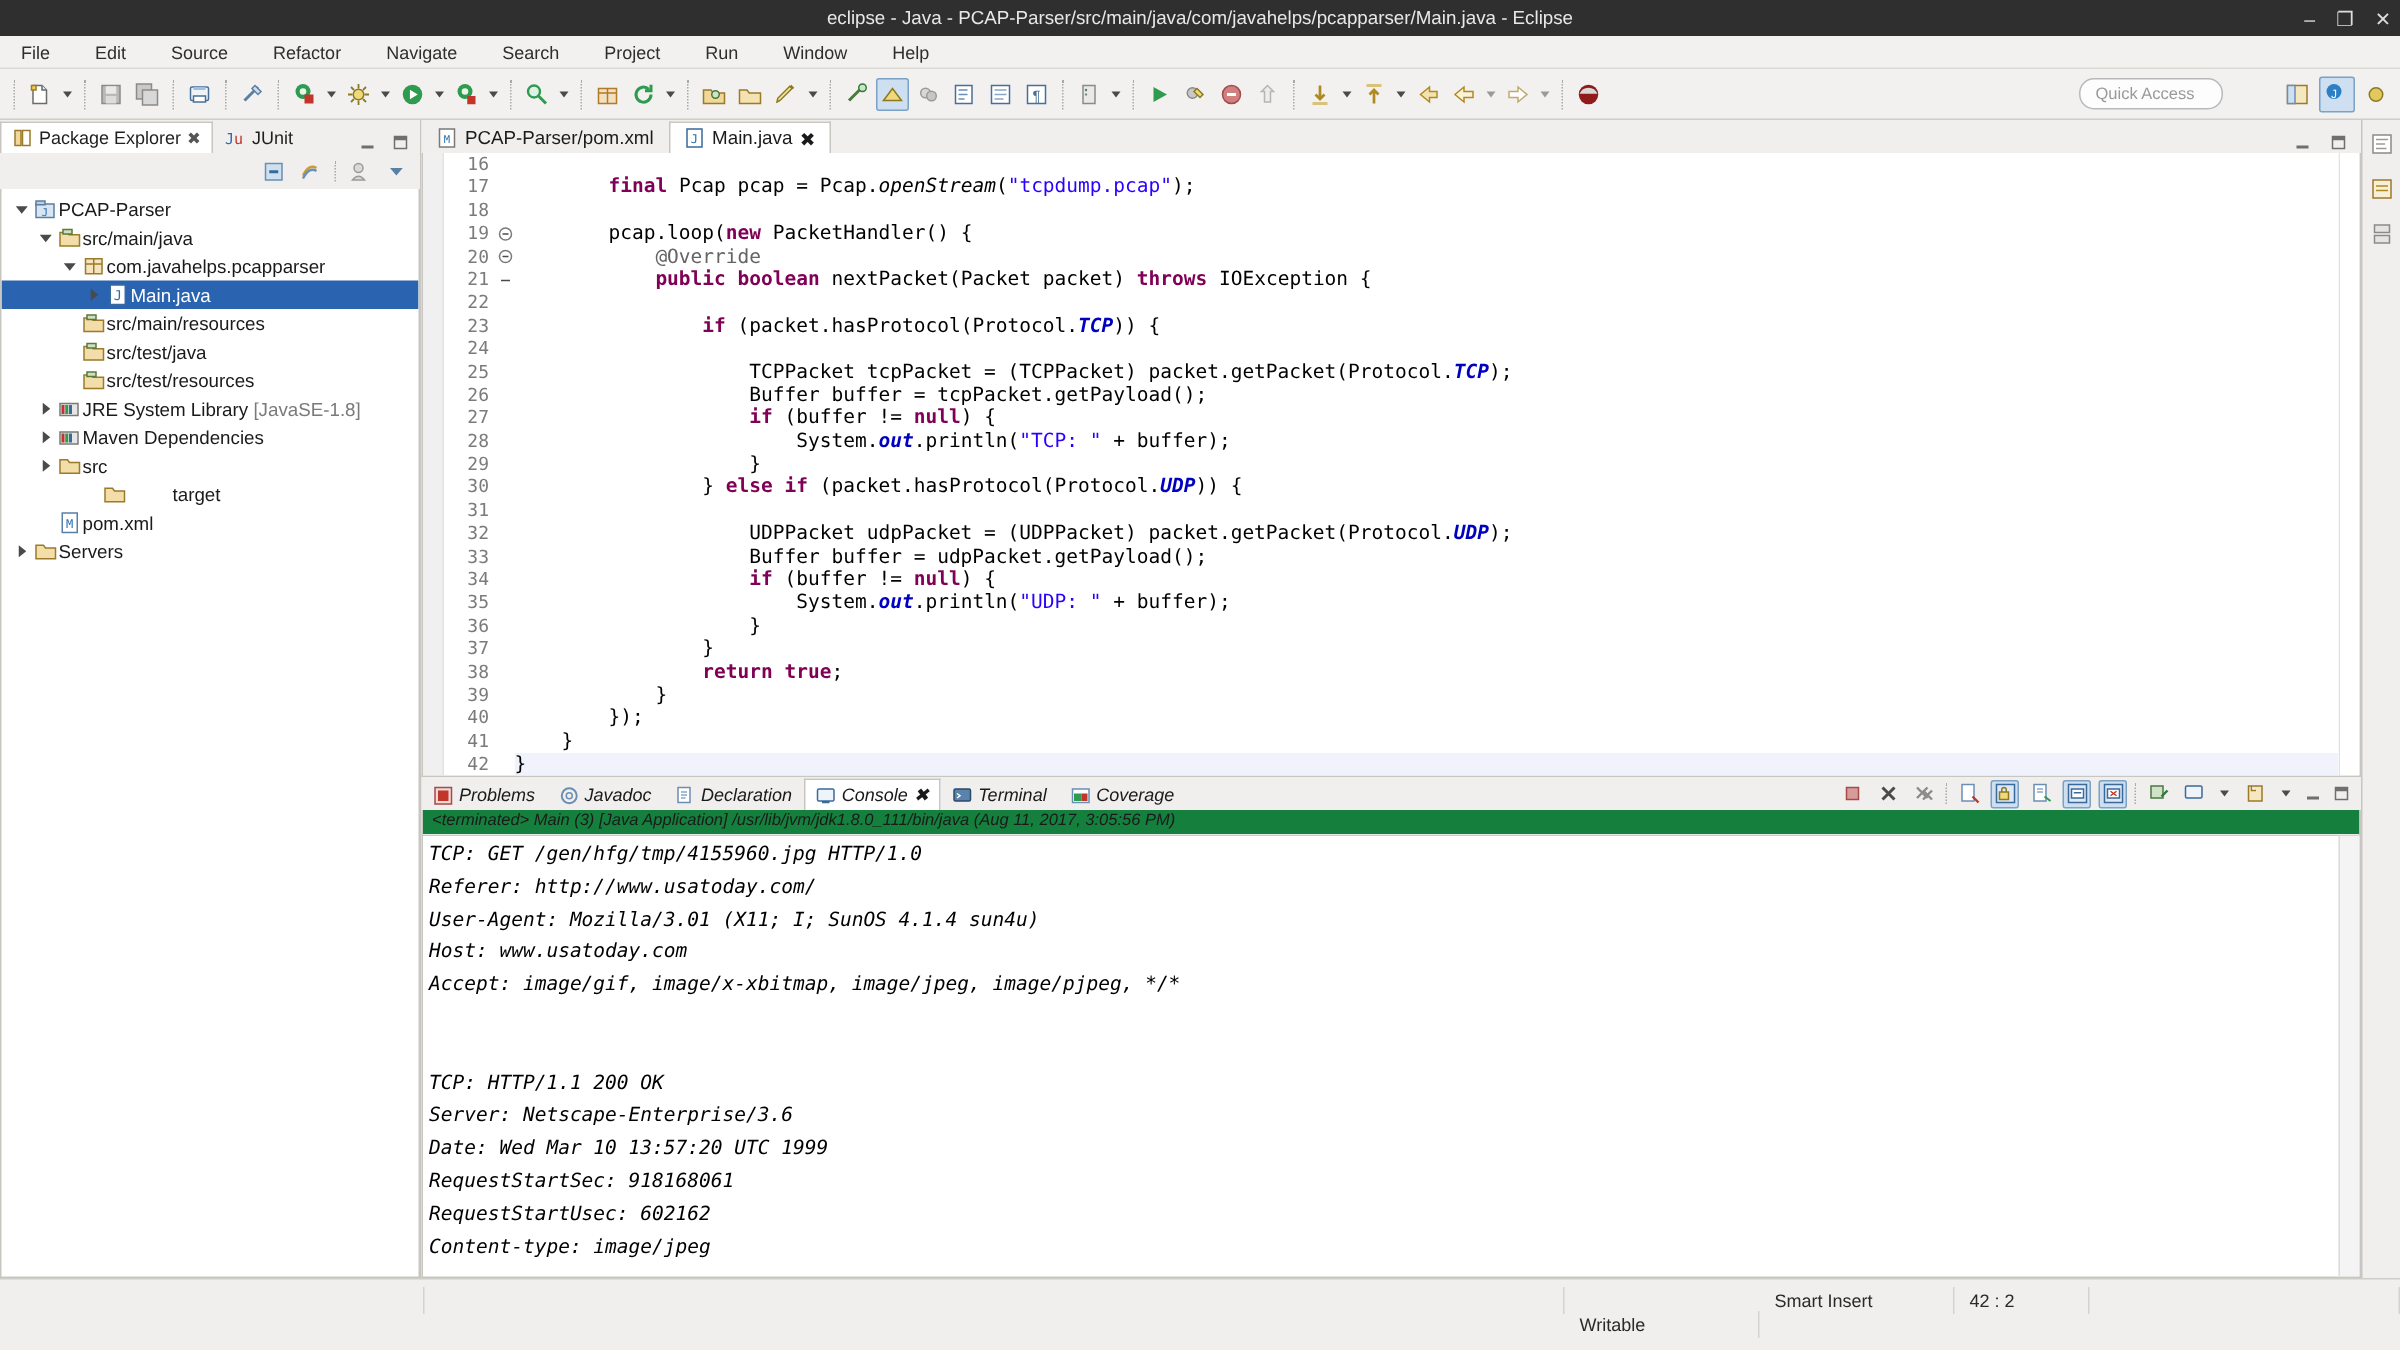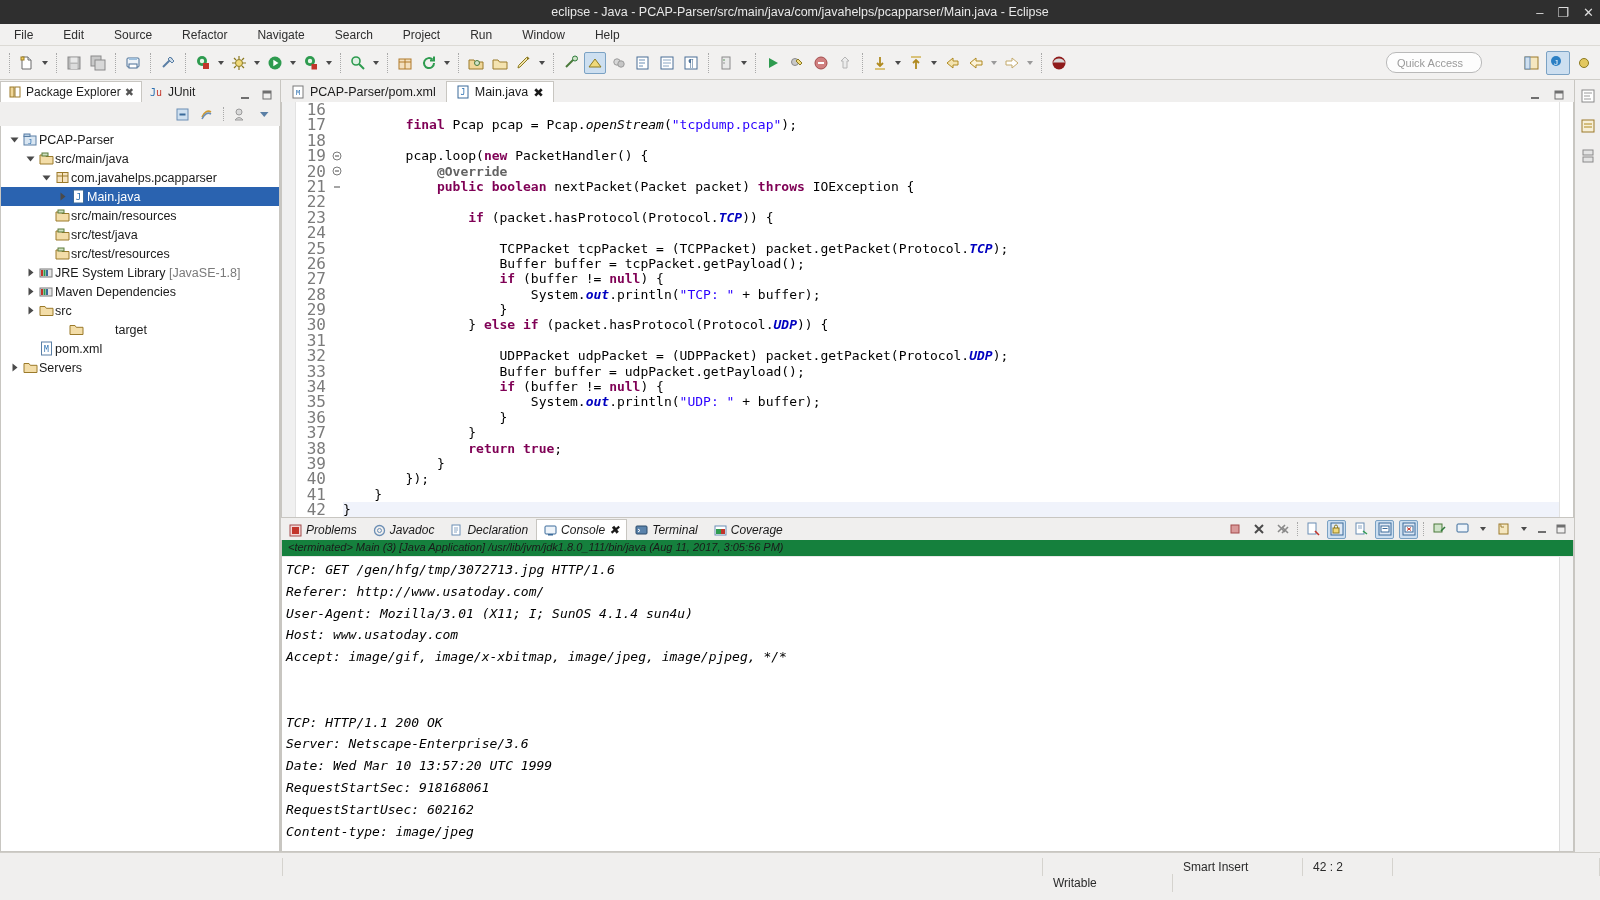--- a/index.html
+++ b/index.html
@@ -101,34 +101,34 @@
   .etabs { height: 22px; display: flex; align-items: flex-end; background: #f0efee; position: relative; }
   .etab { height: 21px; display: flex; align-items: center; gap: 5px; padding: 0 9px;
           font-size: 12.5px; color: #1a1a1a; border: 1px solid transparent; border-bottom: none; }
   .etab.sel { background: #fff; border-color: #c8c6c1; }
   .etabbtns { margin-left: auto; display: flex; align-items: center; gap: 10px; padding-right: 8px; }
 
   #code-wrap { flex: 1; display: flex; background: #fff;
                border: 1px solid #c8c6c1; border-top: none; overflow: hidden; }
   #marker-col { width: 14px; background: #f0f0f0; border-right: 1px solid #e2e2e2; }
   #ruler { width: 34px; background: #fff; text-align: right; padding-right: 4px;
-           color: #7b7b7b; font-family: "DejaVu Sans Mono", monospace; font-size: 16px; }
+           color: #7b7b7b; font-family: "DejaVu Sans Mono", monospace; font-size: 12px; }
   #fold-col { width: 13px; background: #fff; }
   #code { flex: 1; background: #fff; font-family: "DejaVu Sans Mono", monospace;
           font-size: 13px; position: relative; overflow: hidden; }
   .cline { height: 15.4px; line-height: 15.4px; white-space: pre; }
   .rline { height: 15.4px; line-height: 15.4px; }
   .fline { height: 15.4px; line-height: 15.4px; display: flex; align-items: center;
            justify-content: center; color: #777; font-size: 9px; }
   .cline.cur { background: #f0f3fb; }
   .kw { color: #7f0055; font-weight: bold; }
   .str { color: #2a00ff; }
   .stat { font-style: italic; }
   .statb { font-style: italic; font-weight: bold; color: #0000c0; }
-  .ann { color: #646464; font-weight: bold; }
+  .ann { color: #646464; }
   #overview { width: 14px; background: #fff; border-left: 1px solid #e2e2e2; }
 
   
   #console-area { flex: 1; display: flex; flex-direction: column; font-style: italic; }
   .ctabs { height: 22px; display: flex; align-items: flex-end; background: #f0efee; position: relative; }
   .ctab { height: 21px; display: flex; align-items: center; gap: 4px; padding: 0 7px;
           font-size: 12px; color: #1a1a1a; border: 1px solid transparent; border-bottom: none; }
   .ctab.sel { background: #fff; border-color: #c8c6c1; }
   .ctabbtns { margin-left: auto; display: flex; align-items: center; gap: 5px; padding-right: 6px; }
   .cbtn { width: 19px; height: 19px; display: flex; align-items: center; justify-content: center;
@@ -986,21 +986,21 @@
                 <rect x="3" y="3" width="8" height="2.5" fill="#6f6f6f"></rect>
               </svg>
           </span>
         </div>
       </div>
 
       <div id="console-body">
         <div id="console-head">&lt;terminated&gt; Main (3) [Java Application] /usr/lib/jvm/jdk1.8.0_111/bin/java (Aug 11, 2017, 3:05:56 PM)</div>
         <div style="flex:1; display:flex; overflow:hidden;">
           <div id="console-out">
-              <div class="oline">TCP: GET /gen/hfg/tmp/3072713.jpg HTTP/1.6</div>
+              <div class="oline">TCP: GET /gen/hfg/tmp/4155960.jpg HTTP/1.0</div>
               <div class="oline">Referer: http://www.usatoday.com/</div>
               <div class="oline">User-Agent: Mozilla/3.01 (X11; I; SunOS 4.1.4 sun4u)</div>
               <div class="oline">Host: www.usatoday.com</div>
               <div class="oline">Accept: image/gif, image/x-xbitmap, image/jpeg, image/pjpeg, */*</div>
               <div class="oline"> </div>
               <div class="oline"> </div>
               <div class="oline">TCP: HTTP/1.1 200 OK</div>
               <div class="oline">Server: Netscape-Enterprise/3.6</div>
               <div class="oline">Date: Wed Mar 10 13:57:20 UTC 1999</div>
               <div class="oline">RequestStartSec: 918168061</div>

